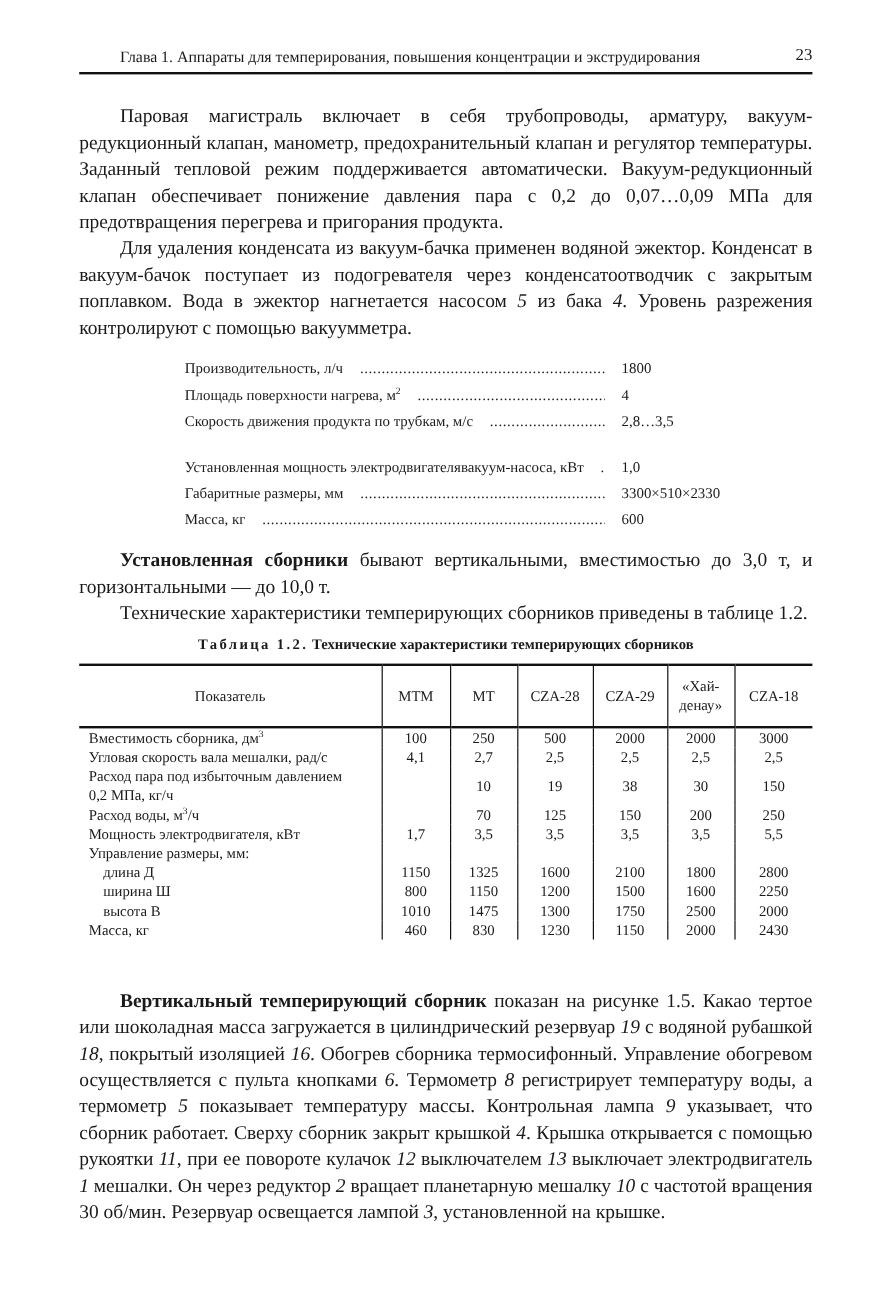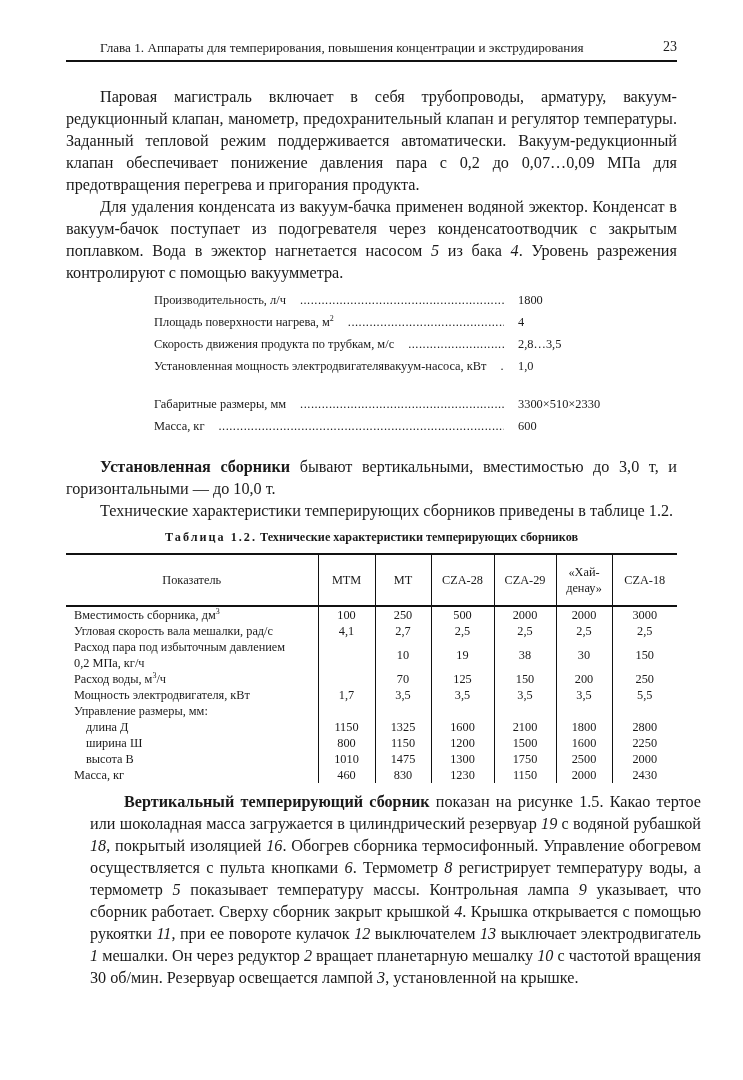--- a/index.html
+++ b/index.html
@@ -25,21 +25,21 @@
     .para { text-indent: 34px; margin: 0; text-align: justify; }
     .para-last { text-align-last: left; }
     b { font-weight: bold; }
     i { font-style: italic; }
 
     .spec-title {
       position: absolute; left: 66px; width: 611px; top: 269px;
       text-align: center; font-weight: bold; font-size: 15.5px;
     }
     .specs { position: absolute; left: 154px; top: 293px; width: 460px; font-size: 12.4px; }
-    .spec-row { display: flex; height: 22px; white-space: nowrap; gap: 12px; }
+    .spec-row { display: flex; align-items: flex-end; height: 22px; white-space: nowrap; gap: 12px; }
     .spec-row.multi { height: 38px; }
     .spec-label { flex: 0 0 auto; }
     .spec-dots {
       flex: 1 1 auto; overflow: hidden; white-space: nowrap;
       margin: 0 2px; letter-spacing: 0.5px;
     }
     .spec-dots::before {
       content: "................................................................................................................................................................................................";
     }
     .spec-value { flex: 0 0 96px; }
@@ -241,17 +241,17 @@
           <td>460</td>
           <td>830</td>
           <td>1230</td>
           <td>1150</td>
           <td>2000</td>
           <td>2430</td>
         </tr>
       </tbody>
   </table>
 
-  <div class="text" style="top:791px;margin-left:24px;">
+  <div class="text" style="top:823px;">
     <p class="para para-last" id="bottom-para"><b>Вертикальный темперирующий сборник</b><span> показан на рисунке 1.5. Какао тертое или шоколадная масса загружается в цилиндрический резервуар </span><i>19</i><span> с водяной рубашкой </span><i>18</i><span>, покрытый изоляцией </span><i>16</i><span>. Обогрев сборника термосифонный. Управление обогревом осуществляется с пульта кнопками </span><i>6</i><span>. Термометр </span><i>8</i><span> регистрирует температуру воды, а термометр </span><i>5</i><span> показывает температуру массы. Контрольная лампа </span><i>9</i><span> указывает, что сборник работает. Сверху сборник закрыт крышкой </span><i>4</i><span>. Крышка открывается с помощью рукоятки </span><i>11</i><span>, при ее повороте кулачок </span><i>12</i><span> выключателем </span><i>13</i><span> выключает электродвигатель </span><i>1</i><span> мешалки. Он через редуктор </span><i>2</i><span> вращает планетарную мешалку </span><i>10</i><span> с частотой вращения 30 об/мин. Резервуар освещается лампой </span><i>3</i><span>, установленной на крышке.</span></p>
   </div>
 
 </div>
 
 </body></html>

